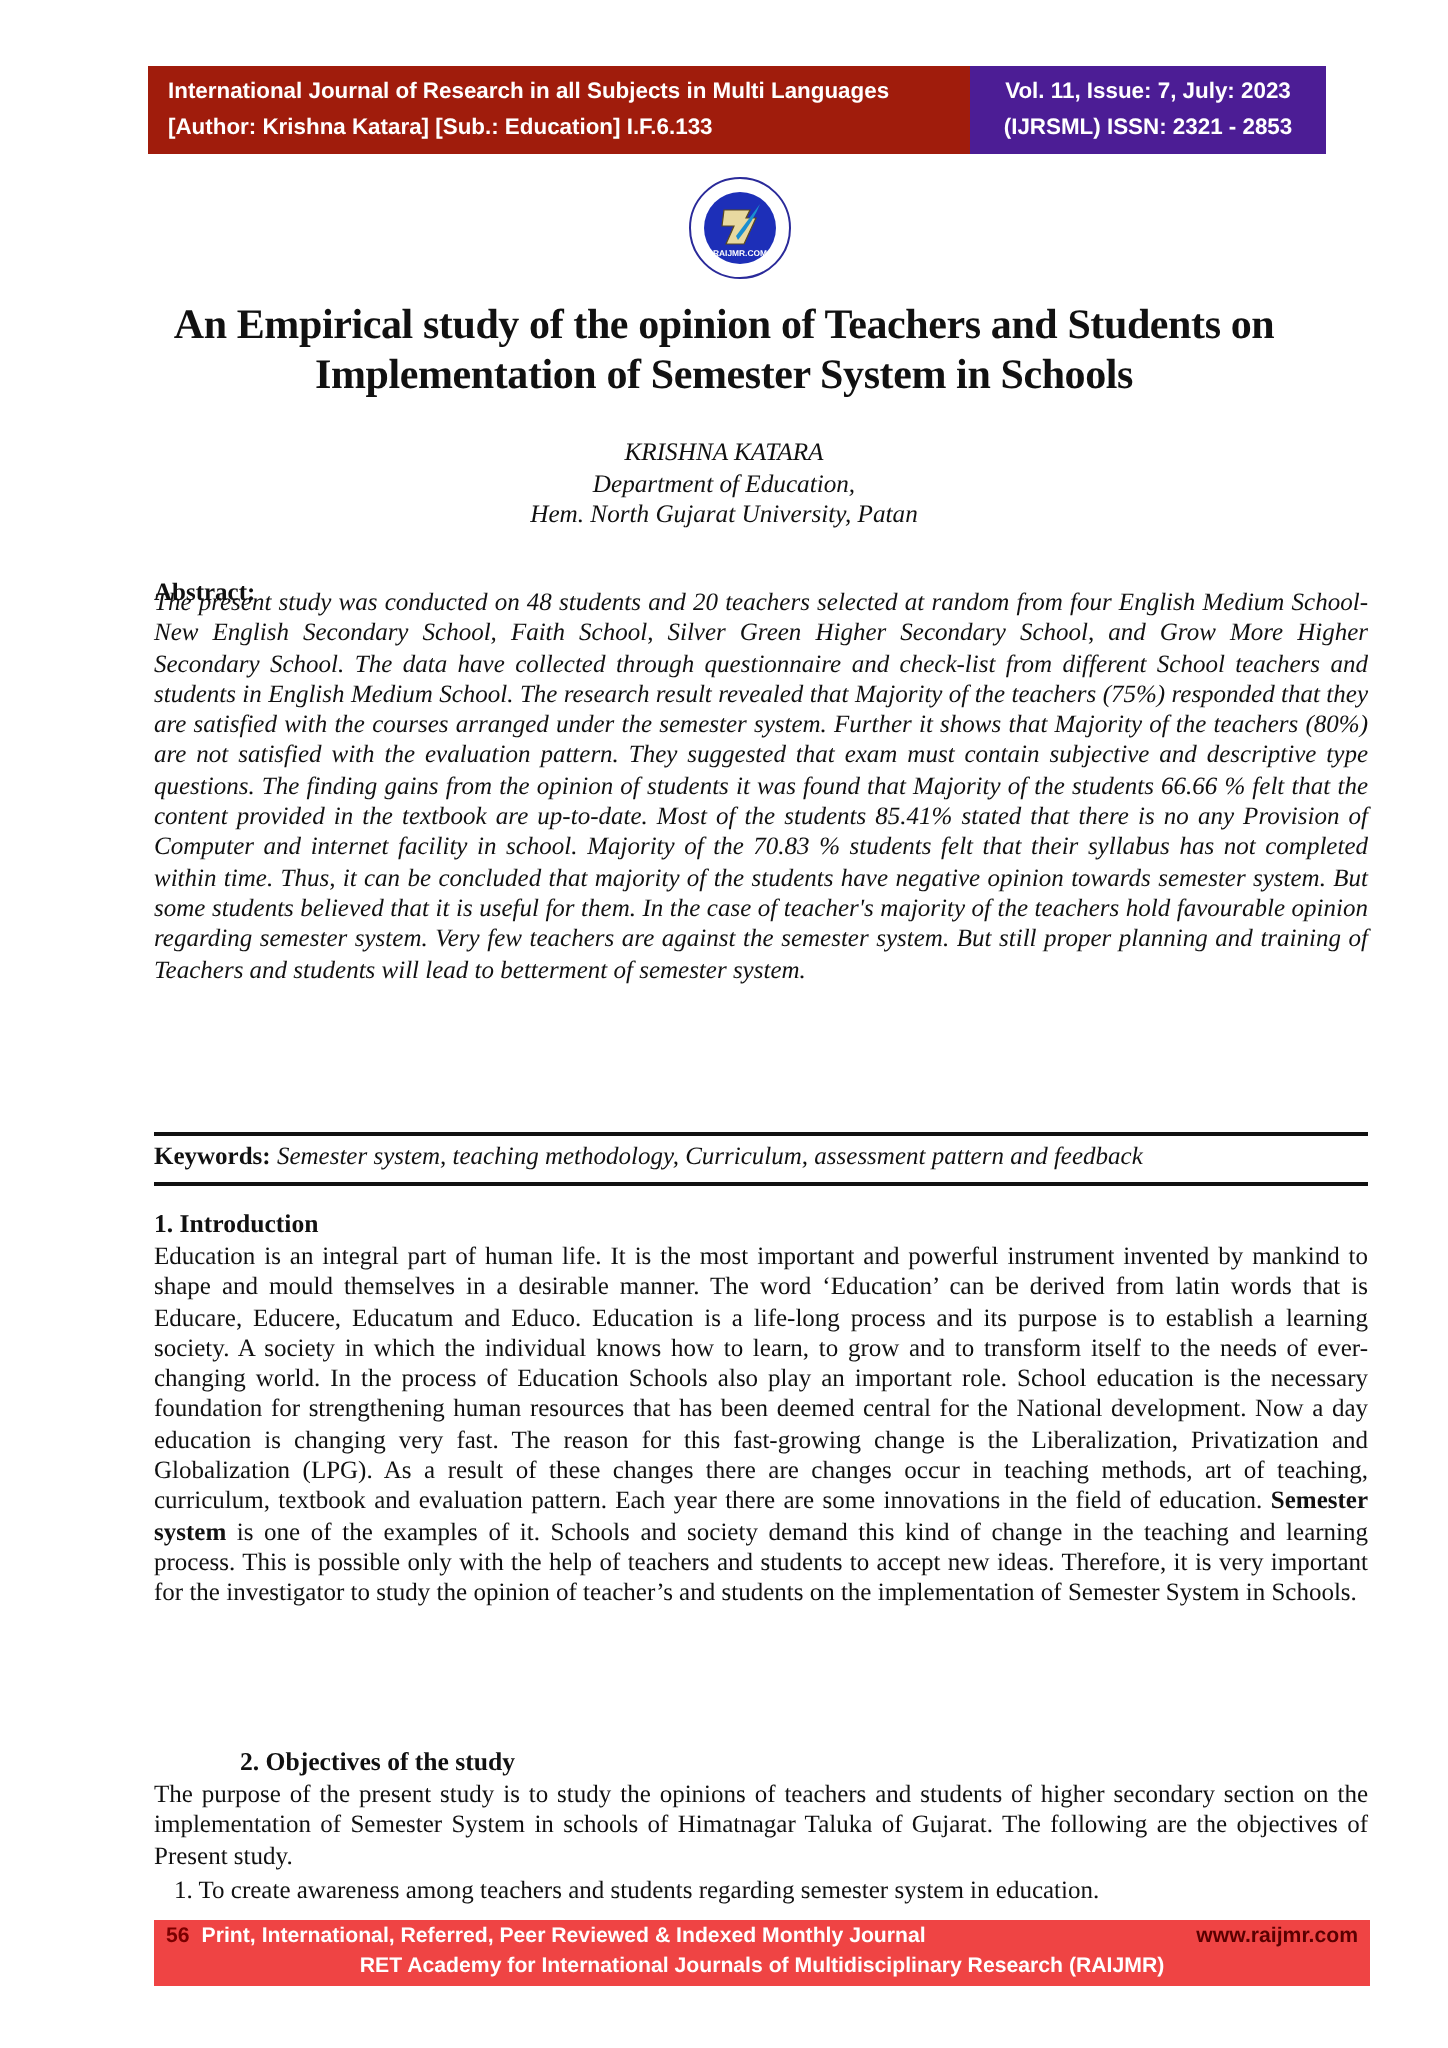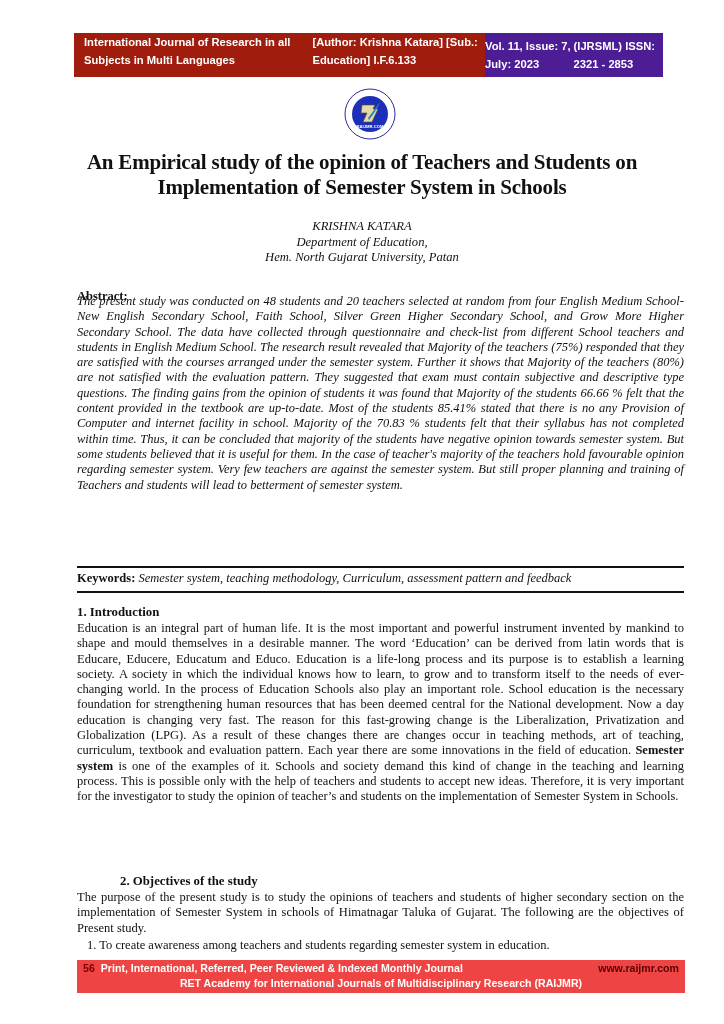--- a/index.html
+++ b/index.html
@@ -1,18 +1,18 @@
 <!DOCTYPE html>
 <html><head>
 <meta charset="utf-8">
 <style>
   html, body { margin: 0; padding: 0; background: #ffffff; }
   body { width: 724px; height: 1024px; position: relative; overflow: hidden; font-family: "Liberation Serif", serif; color: #111; }
 
-  .hdr { position: absolute; top: 33px; height: 44px; display: flex; justify-content: center; font-family: "Liberation Sans", sans-serif; font-weight: bold; color: #fff; font-size: 11.2px; line-height: 18px; }
+  .hdr { position: absolute; top: 33px; height: 44px; display: flex; flex-direction: column; justify-content: center; font-family: "Liberation Sans", sans-serif; font-weight: bold; color: #fff; font-size: 11.2px; line-height: 18px; }
   .hdr-left { left: 74px; width: 411px; background: #a01c0c; padding-left: 10px; box-sizing: border-box; }
   .hdr-right { left: 485px; width: 178px; background: #4c1d95; align-items: center; }
 
   .logo { position: absolute; left: 344px; top: 88px; width: 52px; height: 52px; }
 
   .title { position: absolute; left: 50px; width: 624px; top: 150px; text-align: center; font-weight: bold; font-size: 21px; line-height: 25px; letter-spacing: -0.2px; }
 
   .author-block { position: absolute; left: 0; width: 724px; top: 219px; text-align: center; font-size: 12.6px; line-height: 15.5px; font-style: italic; }
 
   .section { position: absolute; left: 77px; width: 607px; font-size: 12.5px; line-height: 15.3px; text-align: justify; }

